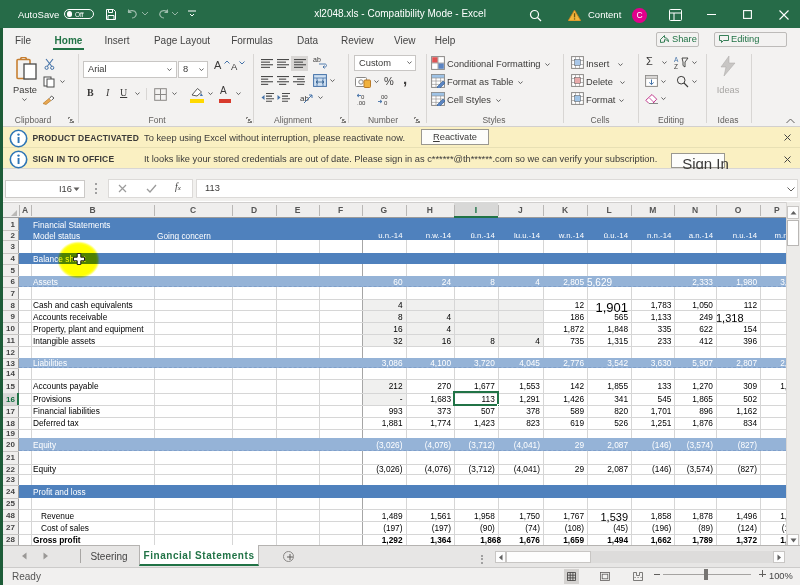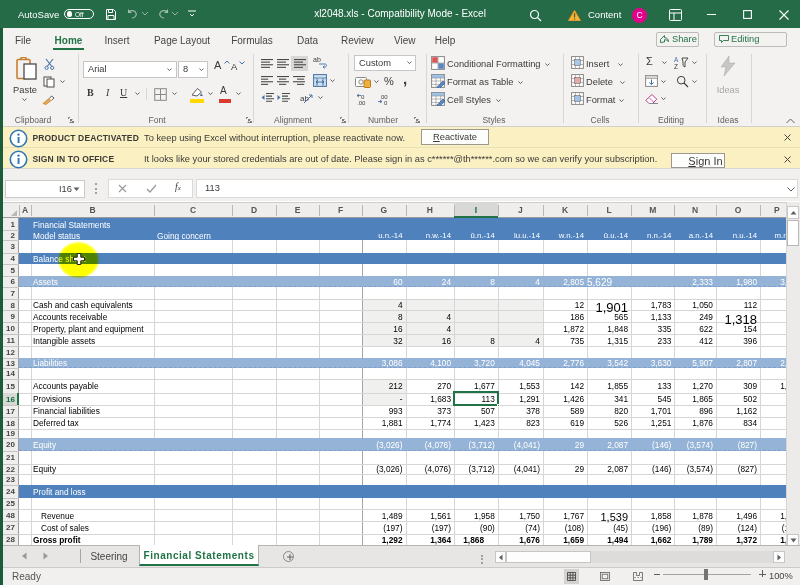--- a/index.html
+++ b/index.html
@@ -382,21 +382,21 @@
 <div class="tx" style="left:32.5px;top:132.8px;font-size:8.5px;font-weight:bold;color:#3b3a39;letter-spacing:0.15px;">PRODUCT DEACTIVATED</div>
 <div class="tx" style="left:144px;top:132.5px;font-size:9.3px;color:#3b3a39;">To keep using Excel without interruption, please reactivate now.</div>
 <div class="abs" style="left:421px;top:129px;width:68px;height:15.5px;background:#fdfdfb;border:1px solid #9a9890;"></div>
 <div class="tx" style="left:421px;top:131.8px;width:68px;text-align:center;font-size:9.3px;color:#3b3a39;"><span style="text-decoration:underline;">R</span>eactivate</div>
 <svg class="abs" style="left:784px;top:134px;" width="7" height="7" viewBox="0 0 7 7">
     <path d="M0.5 0.5l6 6M6.5 0.5l-6 6" stroke="#444" stroke-width="1"></path>
   </svg>
 <div class="tx" style="left:32.5px;top:154.3px;font-size:8.5px;font-weight:bold;color:#3b3a39;letter-spacing:0.15px;">SIGN IN TO OFFICE</div>
 <div class="tx" style="left:144px;top:154px;font-size:9.3px;color:#3b3a39;">It looks like your stored credentials are out of date. Please sign in as c******@th******.com so we can verify your subscription.</div>
 <div class="abs" style="left:671px;top:152.5px;width:54px;height:15.5px;background:#fdfdfb;border:1px solid #9a9890;"></div>
-<div class="tx" style="left:671px;top:155.3px;width:69px;text-align:center;font-size:11px;color:#3b3a39;"><span style="text-decoration:underline;">S</span>ign In</div>
+<div class="tx" style="left:671px;top:155.3px;width:69px;text-align:center;font-size:15px;color:#3b3a39;"><span style="text-decoration:underline;">S</span>ign In</div>
 <svg class="abs" style="left:784px;top:155.5px;" width="7" height="7" viewBox="0 0 7 7">
     <path d="M0.5 0.5l6 6M6.5 0.5l-6 6" stroke="#444" stroke-width="1"></path>
   </svg>
 <div class="abs" style="left:2.5px;top:169px;width:797.5px;height:32px;background:#f1f0ee;"></div>
 <div class="abs" style="left:5px;top:180px;width:80px;height:17.5px;background:#fff;border:1px solid #cbc9c7;"></div>
 <div class="tx" style="left:12px;top:183.5px;font-size:9.3px;color:#3b3a39;padding-left:47px;">I16</div>
 <svg class="abs" style="left:73px;top:187px;" width="7" height="5" viewBox="0 0 7 5">
     <path d="M0.5 0.5L3.5 4l3-3.5z" fill="#605e5c"></path>
   </svg>
 <div class="abs" style="left:95px;top:183px;width:2px;height:11px;background:transparent;border-left:2px dotted #a0a0a0;"></div>
@@ -528,21 +528,21 @@
 <div class="tx" style="left:0;top:311.8px;width:15px;text-align:right;font-size:8px;font-weight:bold;color:#444;">9</div>
 <div class="abs" style="left:2.5px;top:321.5px;width:16.5px;height:1px;background:#c6c4c2;"></div>
 <div class="abs" style="left:19px;top:321.5px;width:767px;height:1px;background:#d6d6d6;"></div>
 <div class="tx" style="left:33px;top:311.6px;font-size:8.3px;color:#000;">Accounts receivable</div>
 <div class="abs" style="left:362px;top:311.6px;width:40.5px;text-align:right;font-size:8.3px;color:#000;white-space:nowrap;">8</div>
 <div class="abs" style="left:405.5px;top:311.6px;width:45.5px;text-align:right;font-size:8.3px;color:#000;white-space:nowrap;">4</div>
 <div class="abs" style="left:543px;top:311.6px;width:41px;text-align:right;font-size:8.3px;color:#000;white-space:nowrap;">186</div>
 <div class="abs" style="left:587px;top:311.6px;width:41px;text-align:right;font-size:8.3px;color:#000;white-space:nowrap;">565</div>
 <div class="abs" style="left:631px;top:311.6px;width:40.4px;text-align:right;font-size:8.3px;color:#000;white-space:nowrap;">1,133</div>
 <div class="abs" style="left:674.4px;top:311.6px;width:38.6px;text-align:right;font-size:8.3px;color:#000;white-space:nowrap;">249</div>
-<div class="abs" style="left:716px;top:311.6px;width:41px;text-align:right;font-size:13px;color:#000;white-space:nowrap;">1,318</div>
+<div class="abs" style="left:716px;top:311.6px;width:41px;font-size:11px;color:#000;white-space:nowrap;">1,318</div>
 <div class="tx" style="left:0;top:323.8px;width:15px;text-align:right;font-size:8px;font-weight:bold;color:#444;">10</div>
 <div class="abs" style="left:2.5px;top:334px;width:16.5px;height:1px;background:#c6c4c2;"></div>
 <div class="abs" style="left:19px;top:334px;width:767px;height:1px;background:#d6d6d6;"></div>
 <div class="tx" style="left:33px;top:323.6px;font-size:8.3px;color:#000;">Property, plant and equipment</div>
 <div class="abs" style="left:362px;top:323.6px;width:40.5px;text-align:right;font-size:8.3px;color:#000;white-space:nowrap;">16</div>
 <div class="abs" style="left:405.5px;top:323.6px;width:45.5px;text-align:right;font-size:8.3px;color:#000;white-space:nowrap;">4</div>
 <div class="abs" style="left:543px;top:323.6px;width:41px;text-align:right;font-size:8.3px;color:#000;white-space:nowrap;">1,872</div>
 <div class="abs" style="left:587px;top:323.6px;width:41px;text-align:right;font-size:8.3px;color:#000;white-space:nowrap;">1,848</div>
 <div class="abs" style="left:631px;top:323.6px;width:40.4px;text-align:right;font-size:8.3px;color:#000;white-space:nowrap;">335</div>
 <div class="abs" style="left:674.4px;top:323.6px;width:38.6px;text-align:right;font-size:8.3px;color:#000;white-space:nowrap;">622</div>
@@ -703,21 +703,21 @@
 <div class="abs" style="left:631px;top:523px;width:40.4px;text-align:right;font-size:8.3px;color:#000;white-space:nowrap;">(196)</div>
 <div class="abs" style="left:674.4px;top:523px;width:38.6px;text-align:right;font-size:8.3px;color:#000;white-space:nowrap;">(89)</div>
 <div class="abs" style="left:716px;top:523px;width:41px;text-align:right;font-size:8.3px;color:#000;white-space:nowrap;">(124)</div>
 <div class="abs" style="left:760px;top:523px;width:41px;text-align:right;font-size:8.3px;color:#000;white-space:nowrap;">(133)</div>
 <div class="tx" style="left:0;top:535.2px;width:15px;text-align:right;font-size:8px;font-weight:bold;color:#444;">28</div>
 <div class="abs" style="left:2.5px;top:545px;width:16.5px;height:1px;background:#c6c4c2;"></div>
 <div class="abs" style="left:19px;top:545px;width:767px;height:1px;background:#d6d6d6;"></div>
 <div class="tx" style="left:33px;top:535px;font-size:8.3px;color:#000;font-weight:bold;">Gross profit</div>
 <div class="abs" style="left:362px;top:535px;width:40.5px;text-align:right;font-size:8.3px;color:#000;font-weight:bold;white-space:nowrap;">1,292</div>
 <div class="abs" style="left:405.5px;top:535px;width:45.5px;text-align:right;font-size:8.3px;color:#000;font-weight:bold;white-space:nowrap;">1,364</div>
-<div class="abs" style="left:454px;top:535px;width:30px;text-align:right;font-size:8.3px;color:#000;font-weight:bold;white-space:nowrap;">1,868</div>
+<div class="abs" style="left:454px;top:535px;width:47px;text-align:right;font-size:8.3px;color:#000;font-weight:bold;white-space:nowrap;">1,868</div>
 <div class="abs" style="left:497.8px;top:535px;width:42.2px;text-align:right;font-size:8.3px;color:#000;font-weight:bold;white-space:nowrap;">1,676</div>
 <div class="abs" style="left:543px;top:535px;width:41px;text-align:right;font-size:8.3px;color:#000;font-weight:bold;white-space:nowrap;">1,659</div>
 <div class="abs" style="left:587px;top:535px;width:41px;text-align:right;font-size:8.3px;color:#000;font-weight:bold;white-space:nowrap;">1,494</div>
 <div class="abs" style="left:631px;top:535px;width:40.4px;text-align:right;font-size:8.3px;color:#000;font-weight:bold;white-space:nowrap;">1,662</div>
 <div class="abs" style="left:674.4px;top:535px;width:38.6px;text-align:right;font-size:8.3px;color:#000;font-weight:bold;white-space:nowrap;">1,789</div>
 <div class="abs" style="left:716px;top:535px;width:41px;text-align:right;font-size:8.3px;color:#000;font-weight:bold;white-space:nowrap;">1,372</div>
 <div class="abs" style="left:760px;top:535px;width:41px;text-align:right;font-size:8.3px;color:#000;font-weight:bold;white-space:nowrap;">1,399</div>
 <div class="abs" style="left:452.5px;top:391px;width:46.5px;height:15px;border:2px solid #217346;background:transparent;"></div>
 <div class="abs" style="left:496.5px;top:403.5px;width:3.5px;height:3.5px;background:#217346;border:1px solid #fff;"></div>
 <div class="abs" style="left:56.5px;top:240.5px;width:43.5px;height:38.5px;border-radius:50%;background:radial-gradient(closest-side,#ffff00 80%,#ffff33 88%,#ffffcc 96%,#ffffff 100%);mix-blend-mode:multiply;"></div>

